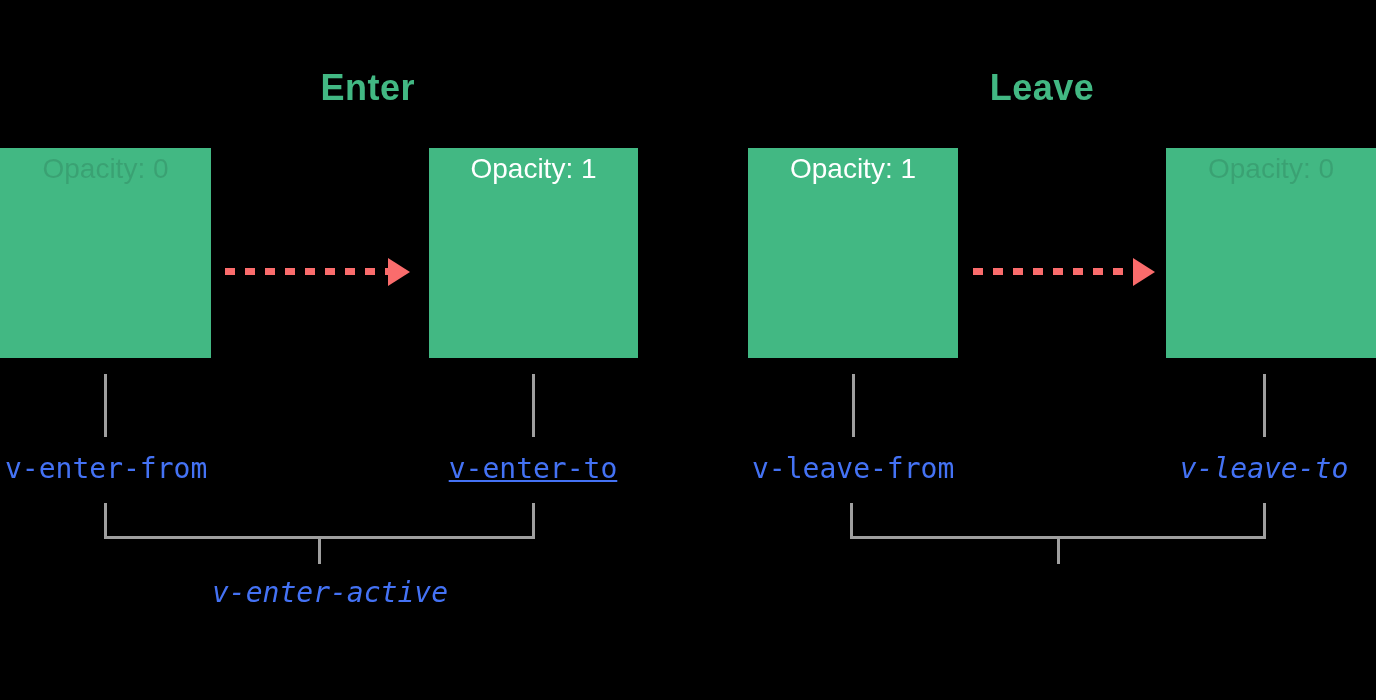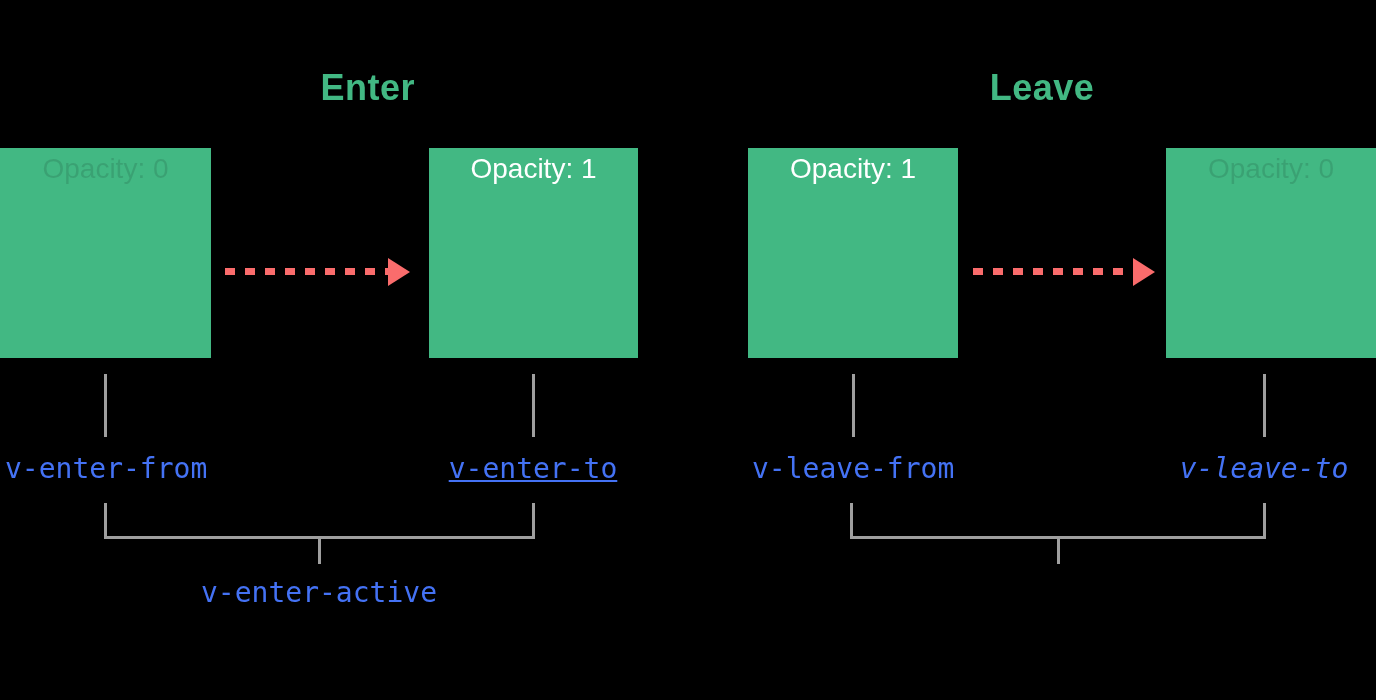--- a/index.html
+++ b/index.html
@@ -69,21 +69,21 @@
     border-left:3px solid var(--gray);
     border-right:3px solid var(--gray);
     border-bottom:3px solid var(--gray);
   }
   .br-enter{left:104px;width:431px;}
   .br-leave{left:850px;width:416px;}
   .stem{top:539px;height:25px;}
   .s1{left:317.5px;}
   .s2{left:1056.5px;}
   .active-label{top:576px;width:300px;}
-  .al1{left:169px;}
+  .al1{left:180px;font-style:italic;}
   .al2{left:908px;}
 </style>
 </head>
 <body>
 
 <div class="canvas">
 
   <div class="heading h-enter">Enter</div>
 
   <div class="box box1">

